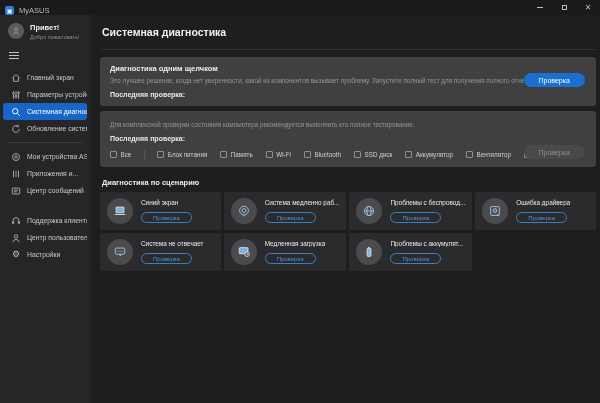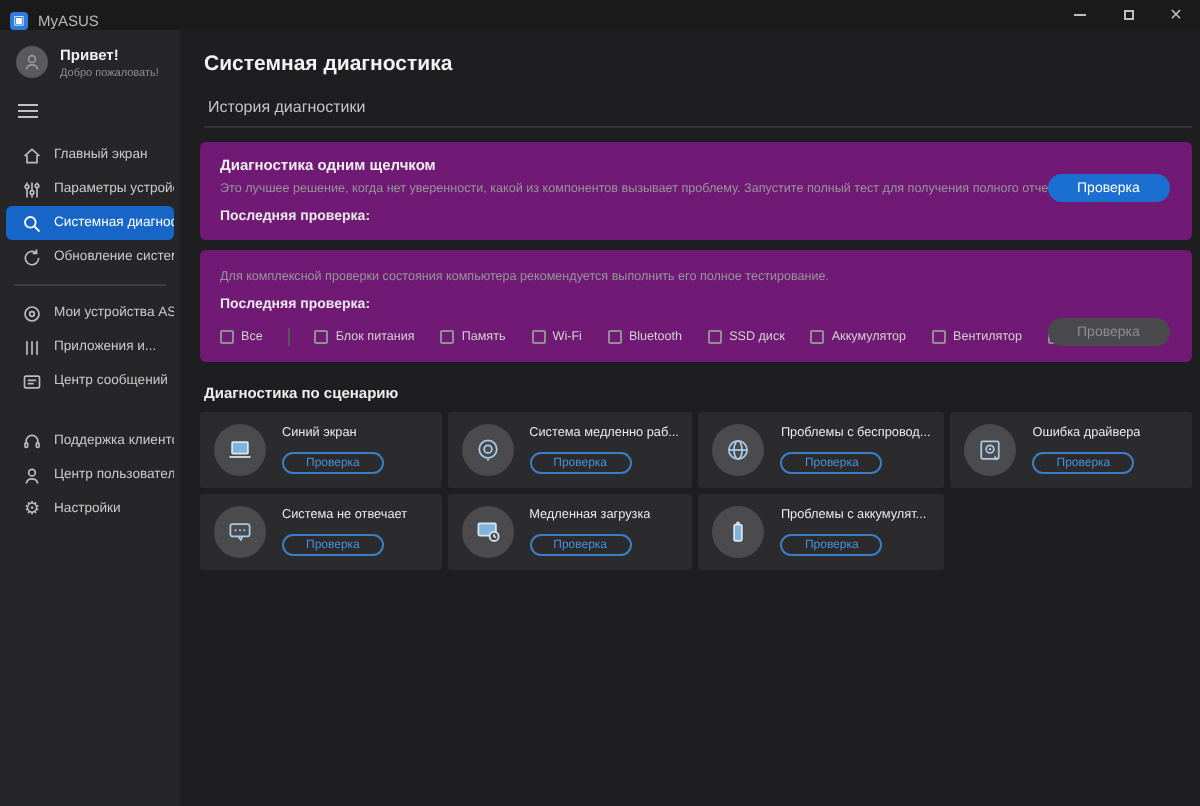--- a/index.html
+++ b/index.html
@@ -35,21 +35,21 @@
   .nav-item.active { background:#1865c8; color:#ffffff; }
   .nav-item.active .nicon { color:#ffffff; }
   .nav-divider { height:1px; background:#3d3d3f; margin:5px 7px; }
   .nav-gap { margin-top:13px; }
   
   .page-title { font-size:10.5px; font-weight:bold; color:#f2f2f2; margin:5px 0 0 2px; }
   .tabs { display:flex; gap:24px; margin:11px 0 0 2px; border-bottom:1px solid #333336; }
   .tab { font-size:8px; padding:0 2px 5px 2px; color:#c4c4c6; cursor:default; }
   .tab.active { color:#3b86e0; font-weight:bold; border-bottom:2px solid #3b86e0; margin-bottom:-1px; }
   
-  .panel { background:#701a75; border-radius:3px; margin-top:7px; padding:7px 10px 8px 10px; position:relative; }
+  .panel { background:#404040; border-radius:3px; margin-top:7px; padding:7px 10px 8px 10px; position:relative; }
   .panel-title { font-size:7.5px; font-weight:bold; color:#ededed; }
   .panel-desc { font-size:6.3px; color:#969698; margin-top:3.5px; max-width:430px; }
   .last-check { font-size:7px; font-weight:bold; color:#e8e8e8; margin-top:7px; }
   .btn-primary { position:absolute; right:11px; top:16px; background:#1b6fd0; color:#fff; font-size:7px; border:none; border-radius:9px; padding:3.5px 15px; cursor:default; font-family:inherit; }
   .btn-disabled { position:absolute; right:11px; bottom:8px; background:#4a4a4c; color:#8d8d8f; font-size:7px; border:none; border-radius:9px; padding:3.5px 15px; cursor:default; font-family:inherit; }
   .cb-row { display:flex; align-items:center; margin-top:8px; }
   .cb-item { display:flex; align-items:center; margin-right:13px; cursor:default; }
   .cb-box { width:7px; height:7px; border:1px solid #8f8f91; border-radius:1px; background:transparent; flex-shrink:0; }
   .cb-label { font-size:6.3px; color:#cfcfcf; margin-left:3.5px; white-space:nowrap; }
   .cb-sep { width:1px; height:9px; background:#58585a; margin:0 12px 0 0; }
@@ -202,21 +202,20 @@
         <span class="nicon">⚙</span>
         <span>Настройки</span>
       </div>
     </div>
   </div>
 
   <div class="main">
     <div class="page-title">Системная диагностика</div>
 
     <div class="tabs">
-      <div class="tab">История диагностики</div>
     </div>
 
     <div class="panel">
       <div class="panel-title">Диагностика одним щелчком</div>
       <div class="panel-desc">Это лучшее решение, когда нет уверенности, какой из компонентов вызывает проблему. Запустите полный тест для получения полного отчета.</div>
       <div class="last-check">Последняя проверка:</div>
       <button class="btn-primary">Проверка</button>
     </div>
 
     <div class="panel" style="margin-top:5px;">

